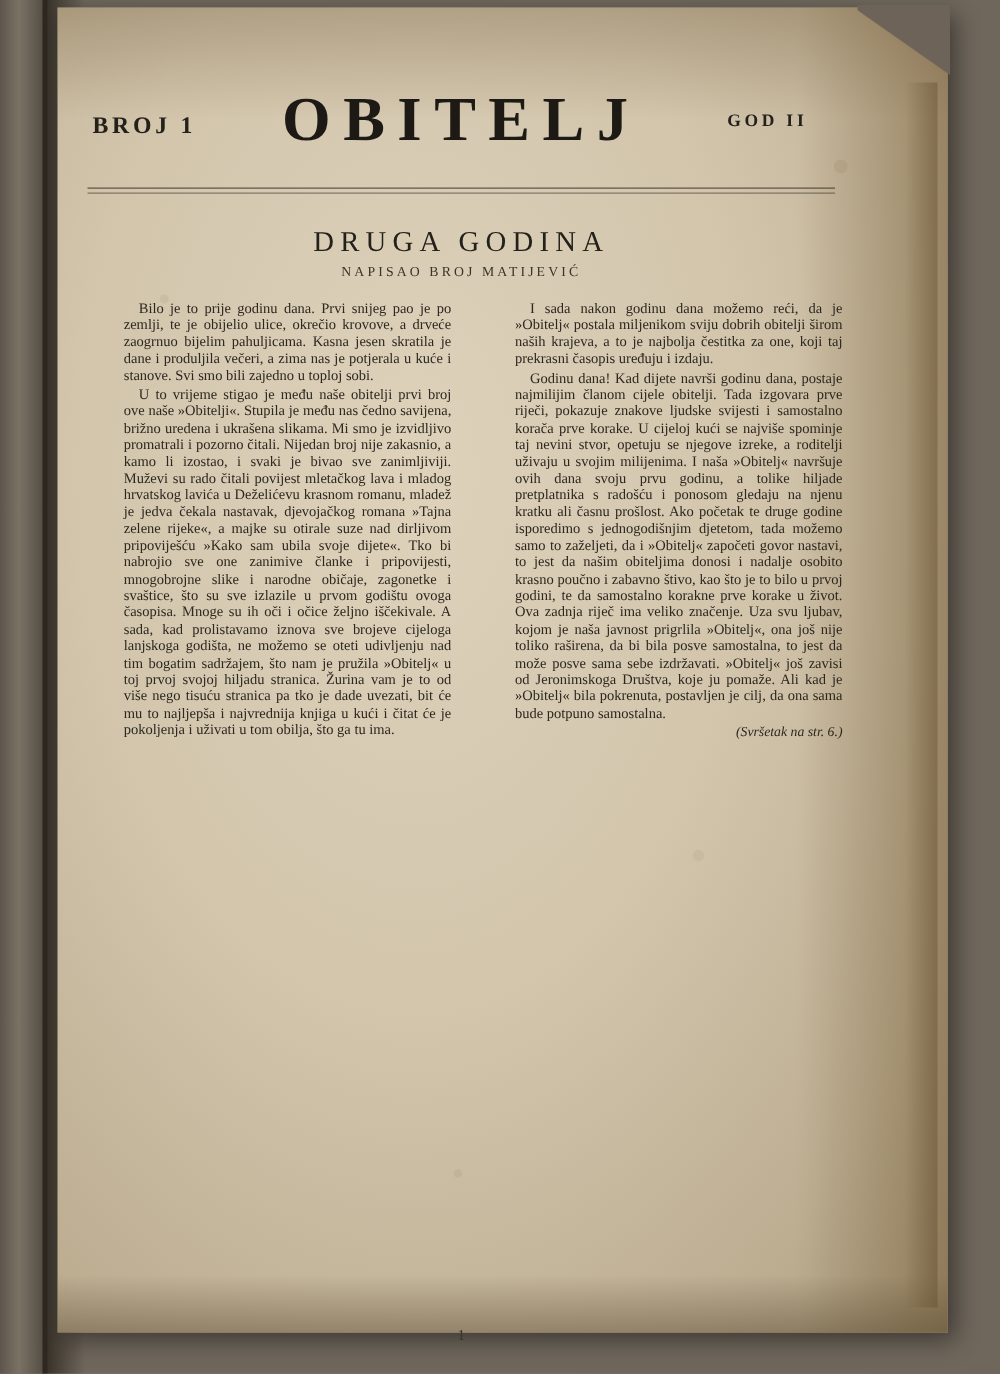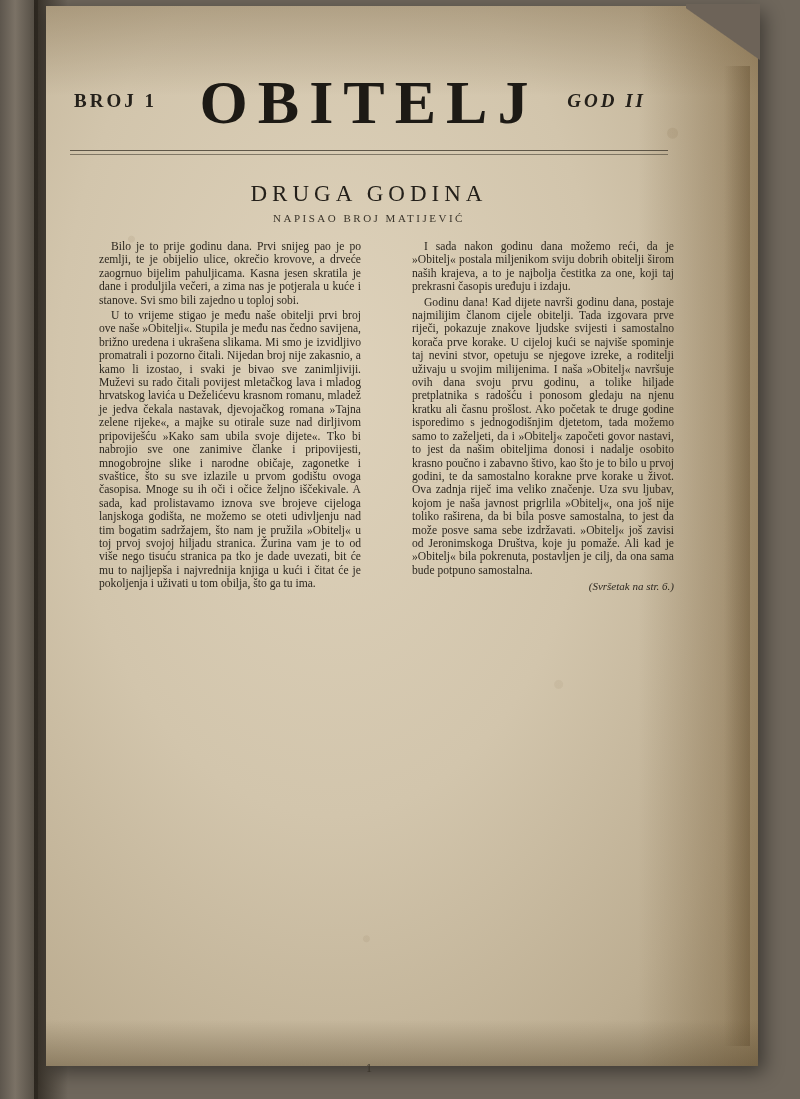--- a/index.html
+++ b/index.html
@@ -57,34 +57,34 @@
     background:linear-gradient(to top, rgba(90,74,48,.45), rgba(90,74,48,0));
   }
 
   
   .content{
     position:absolute;left:18px;top:60px;width:610px;height:950px;
     color:#2e2a22;
   }
   .masthead{
     position:relative;height:72px;
-    display:flex;align-items:flex-end;justify-content:center;
+    display:flex;align-items:flex-start;justify-content:center;
   }
   .broj{
     position:absolute;left:10px;top:24px;
     font-size:19px;letter-spacing:3px;font-weight:bold;
     font-family:"Liberation Serif",serif;color:#24201a;
   }
   .title{
-    font-size:62px;letter-spacing:10px;font-weight:bold;
+    font-size:50px;letter-spacing:10px;font-weight:bold;
     color:#1d1a15;font-family:"Liberation Serif",serif;
   }
   .god{
     position:absolute;right:28px;top:24px;
-    font-size:19px;letter-spacing:3px;font-weight:bold;color:#24201a;font-style:italic;
+    font-size:14px;letter-spacing:3px;font-weight:bold;color:#24201a;
   }
   .subhead{
     text-align:center;font-size:22px;letter-spacing:5px;
     margin-top:2px;color:#2a261f;font-family:"Liberation Serif",serif;
   }
   .rule{
     margin:12px 6px 0 6px;border-top:1.5px solid #4a4336;opacity:.85;
   }
   .rule2{
     margin:3px 6px 0 6px;border-top:1px solid #4a4336;opacity:.6;

